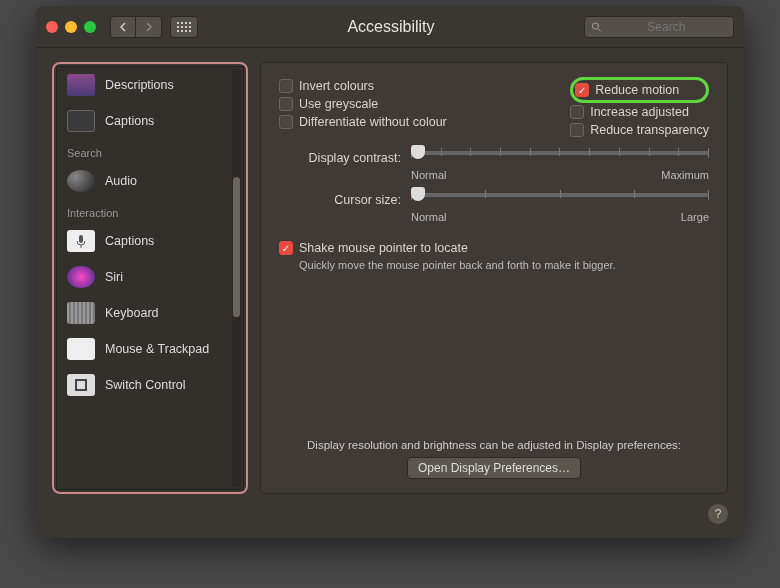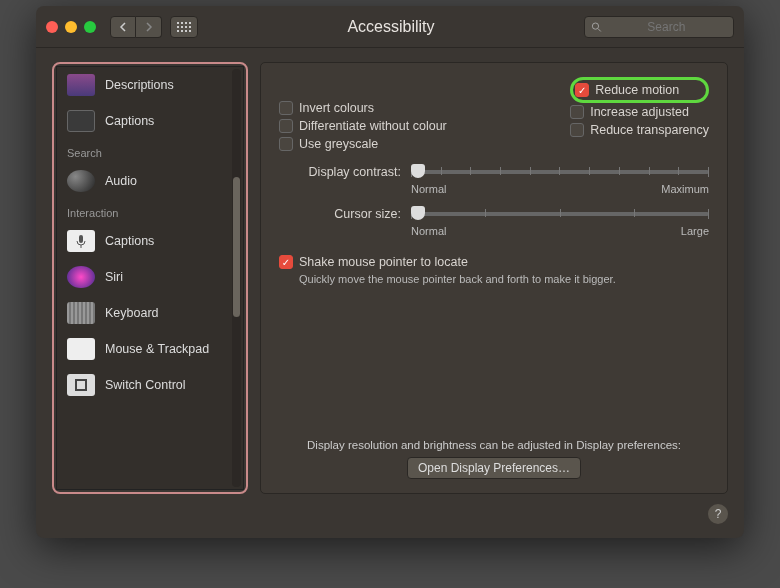--- a/index.html
+++ b/index.html
@@ -30,25 +30,25 @@
 .main-row { flex: 1; display: flex; gap: 12px; }
 .sidebar-wrap { width: 196px; border: 2px solid #c98a8a; border-radius: 8px; padding: 2px; }
 .sidebar { background: #332f2b; border: 1px solid #222; height: 100%; overflow-y: auto; position: relative; }
 .side-item { display: flex; align-items: center; gap: 10px; padding: 7px 10px; font-size: 12.5px; color: #ddd; cursor: default; }
 .side-item .icon { width: 28px; height: 22px; background: #555; border-radius: 3px; display: flex; align-items: center; justify-content: center; }
 .side-cat { font-size: 11px; color: #999; padding: 8px 10px 4px 10px; }
 .detail { flex: 1; background: #3f3a35; border: 1px solid #2a2724; border-radius: 5px; padding: 14px 18px; display: flex; flex-direction: column; font-size: 12.5px; }
 .chkrow { display: flex; align-items: center; gap: 6px; padding: 2px 0; }
 .chkgrid { display: flex; }
 .chkcol { display: flex; flex-direction: column; }
-.chkcol.left { flex: 1; margin-top: 22px; }
+.chkcol.left { flex: 1; }
 .chkbox { width: 14px; height: 14px; border: 1px solid #666; border-radius: 3px; background: #4a453f; display: flex; align-items: center; justify-content: center; font-size: 10px; color: #fff; }
 .chkbox.checked { background: #e64b3c; border-color: #e64b3c; }
 .highlight { border: 3px solid #5fd83f; border-radius: 14px; padding: 1px 8px 1px 2px; display: inline-flex; }
-.slider-row { display: flex; align-items: center; gap: 10px; margin-top: 12px; }
+.slider-row { display: flex; gap: 10px; margin-top: 12px; }
 .slider-lbl { width: 122px; text-align: right; font-size: 12.5px; }
 .slider-track { flex: 1; position: relative; }
 .track-line { height: 4px; background: #666; border-radius: 2px; position: relative; }
 .track-line::before, .track-line::after { content: ''; position: absolute; width: 1px; height: 10px; background: #777; top: -3px; }
 .track-line::before { left: 0; } .track-line::after { right: 0; }
 .ticks { position: absolute; left: 0; right: 0; top: -3px; display: flex; justify-content: space-between; }
 .ticks span { width: 1px; height: 8px; background: #777; }
 .knob { position: absolute; top: -6px; left: 0; width: 14px; height: 14px; background: #ddd; border-radius: 3px 3px 7px 7px; }
 .slider-legend { display: flex; justify-content: space-between; font-size: 11px; color: #bbb; margin: 4px 0 0 132px; }
 .shake { margin-top: 16px; }
@@ -163,25 +163,25 @@
 
       <div class="detail">
         <div class="chkgrid">
           <div class="chkcol left">
             <label class="chkrow">
                 <span class="chkbox"></span>
                 <span>Invert colours</span>
               </label>
             <label class="chkrow">
                 <span class="chkbox"></span>
+                <span>Use greyscale</span>
+              </label>
+            <label class="chkrow">
+                <span class="chkbox"></span>
                 <span>Differentiate without colour</span>
-              </label>
-            <label class="chkrow">
-                <span class="chkbox"></span>
-                <span>Use greyscale</span>
               </label>
           </div>
           <div class="chkcol">
             <span class="highlight">
               <label class="chkrow">
                   <span class="chkbox checked">✓</span>
                   <span>Reduce motion</span>
                 </label>
             </span>
             <label class="chkrow">

